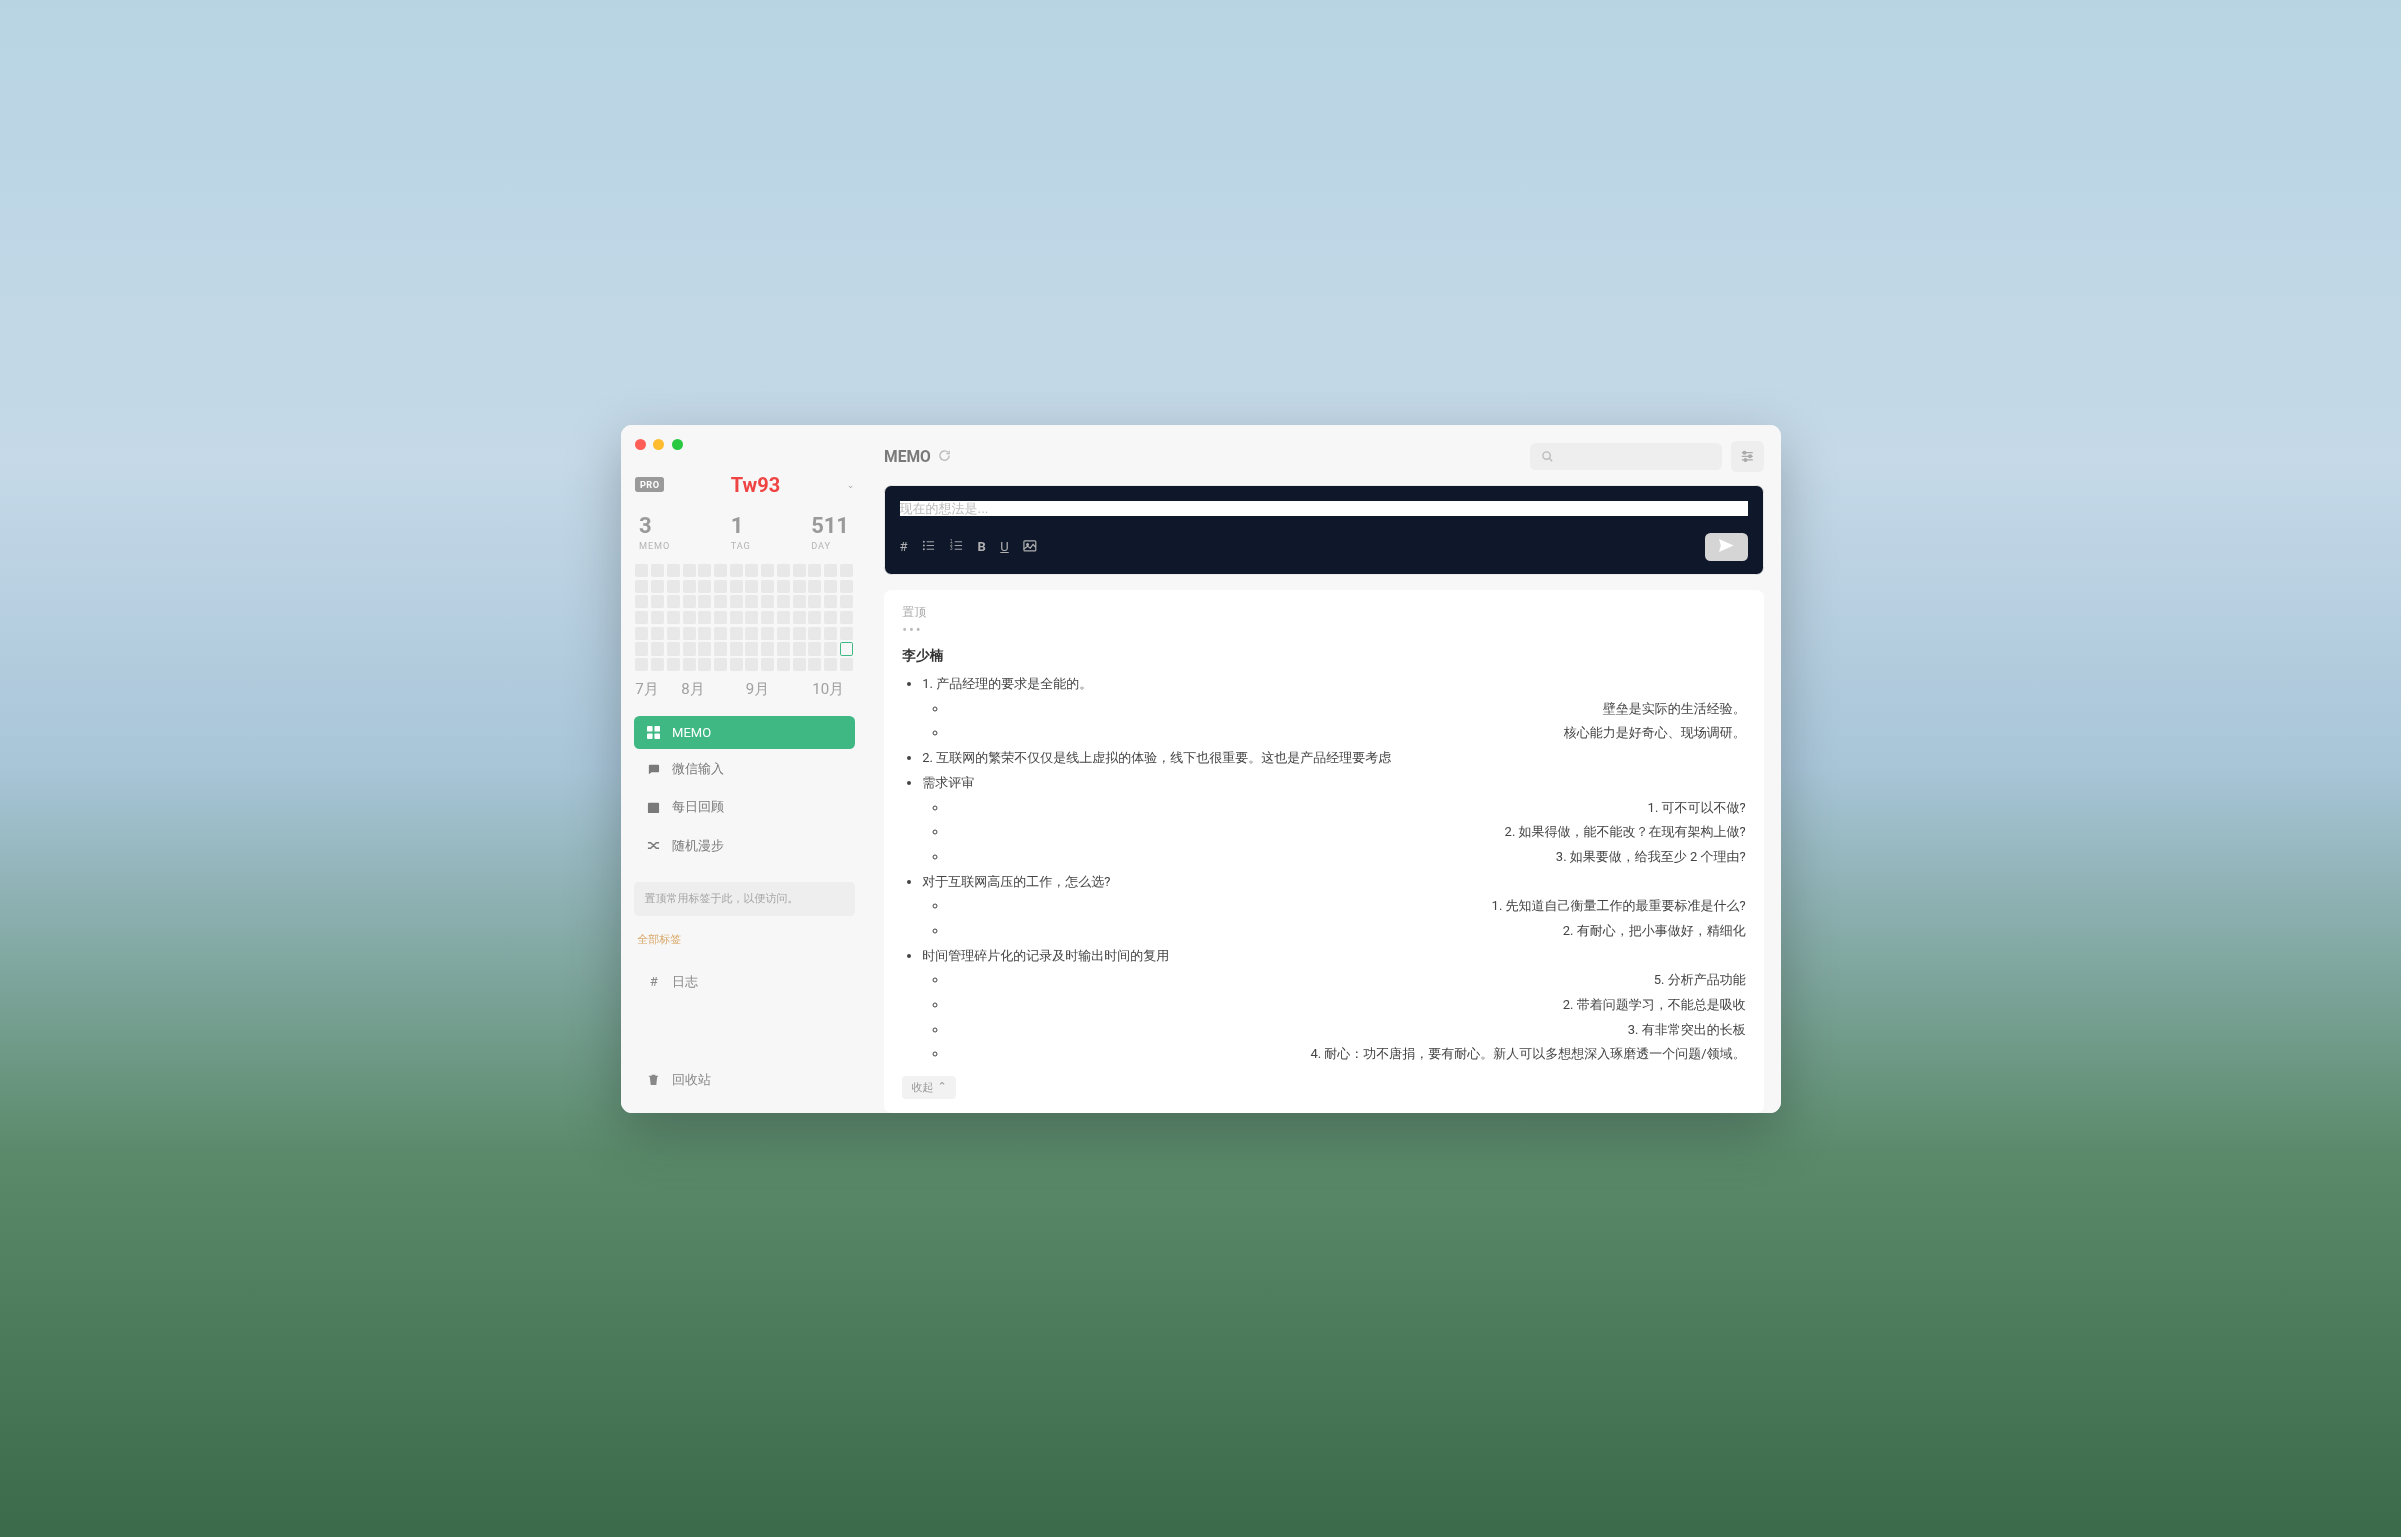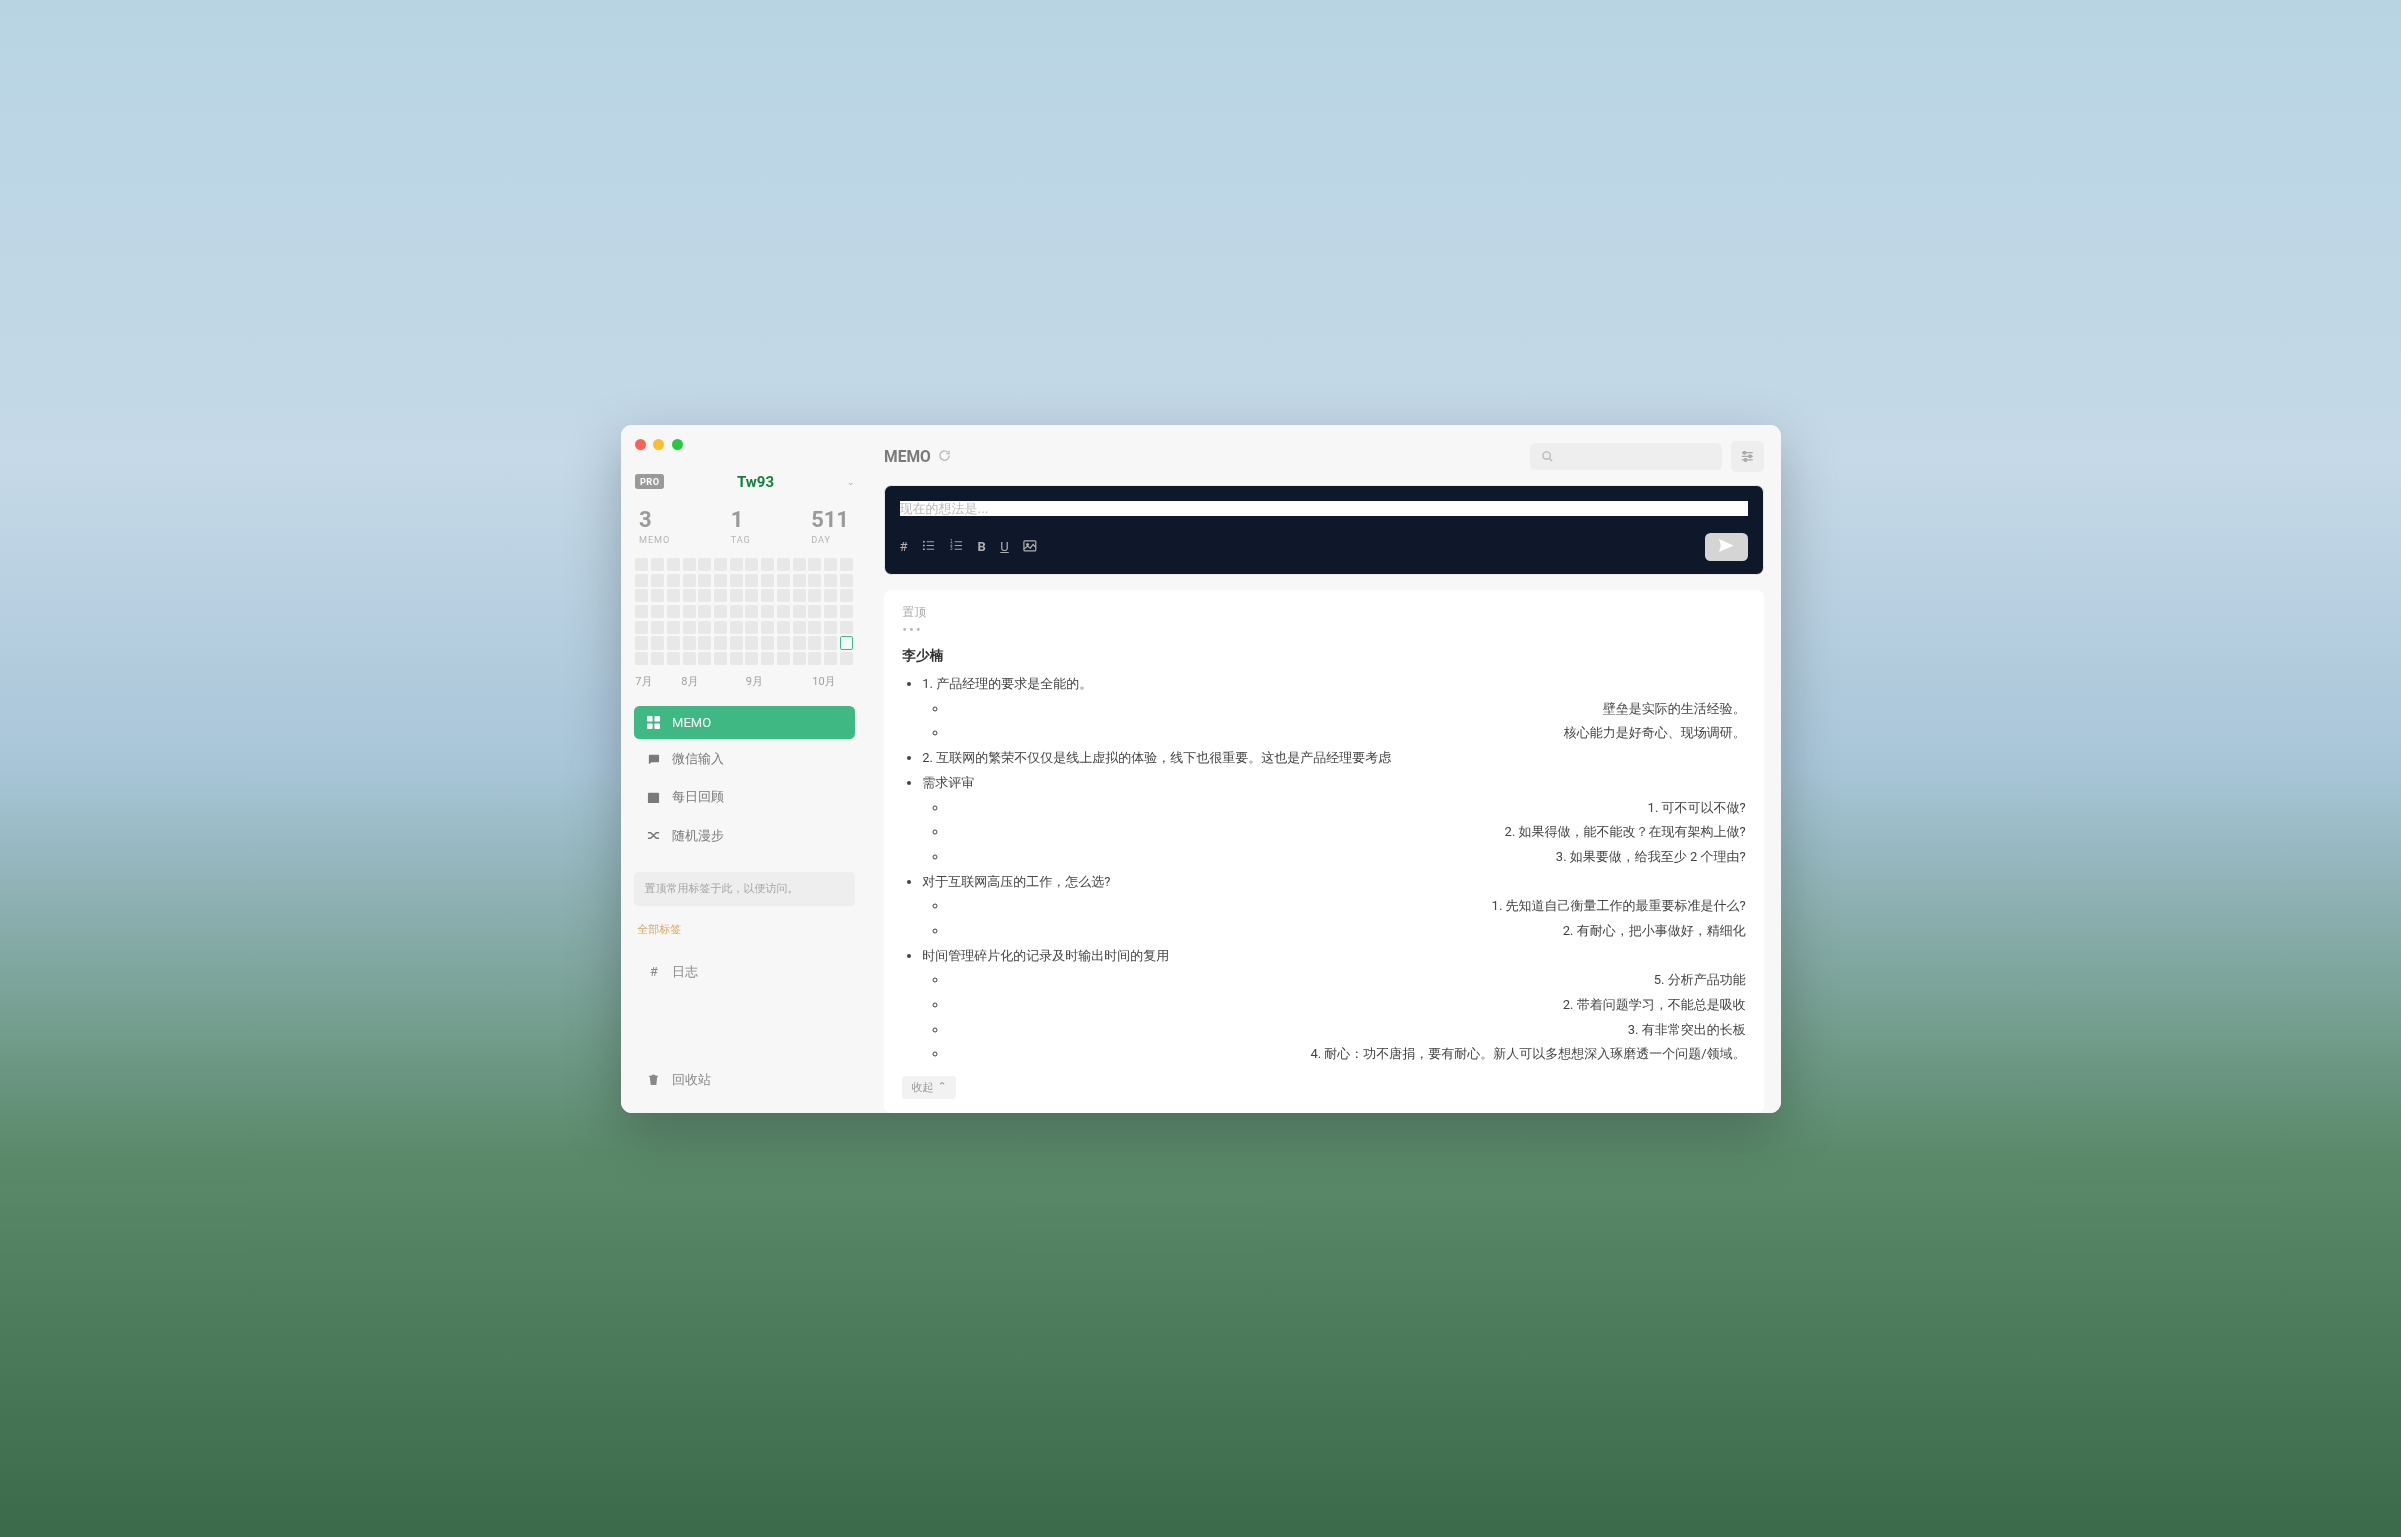--- a/index.html
+++ b/index.html
@@ -52,21 +52,21 @@
     }
     .pro-badge {
       background: #9a9a9a;
       color: #fff;
       font-size: 9.2px;
       font-weight: 700;
       padding: 1.8px 4.6px;
       border-radius: 2.7px;
       letter-spacing: 0.5px;
     }
-    .username { font-size: 15px; font-weight: 700; color: #15803d; }
+    .username { font-size: 20px; font-weight: 700; color: #ef4444; }
     .chevron { color: #aaa; font-size: 9.2px; }
     .stats {
       display: flex;
       justify-content: space-between;
       margin-bottom: 13px;
       padding: 0 5.5px;
     }
     .stat { text-align: left; }
     .stat-num { font-size: 22px; font-weight: 700; color: #9a9a9a; }
     .stat-label { font-size: 9.2px; color: #b5b5b5; letter-spacing: 0.9px; margin-top: 1.8px; }
@@ -81,21 +81,21 @@
       aspect-ratio: 1;
       background: #e8e8e8;
       border-radius: 1.8px;
     }
     .heatmap-cell.today {
       background: transparent;
       border: 1.4px solid #3fb884;
     }
     .months {
       display: flex;
-      font-size: 11px;
+      font-size: 15px;
       color: #a0a0a0;
       margin-bottom: 16.5px;
       padding: 0 1.8px;
     }
     .month { flex: 1; }
     .nav {
       display: flex;
       flex-direction: column;
       gap: 1.8px;
       margin-bottom: 18.3px;

